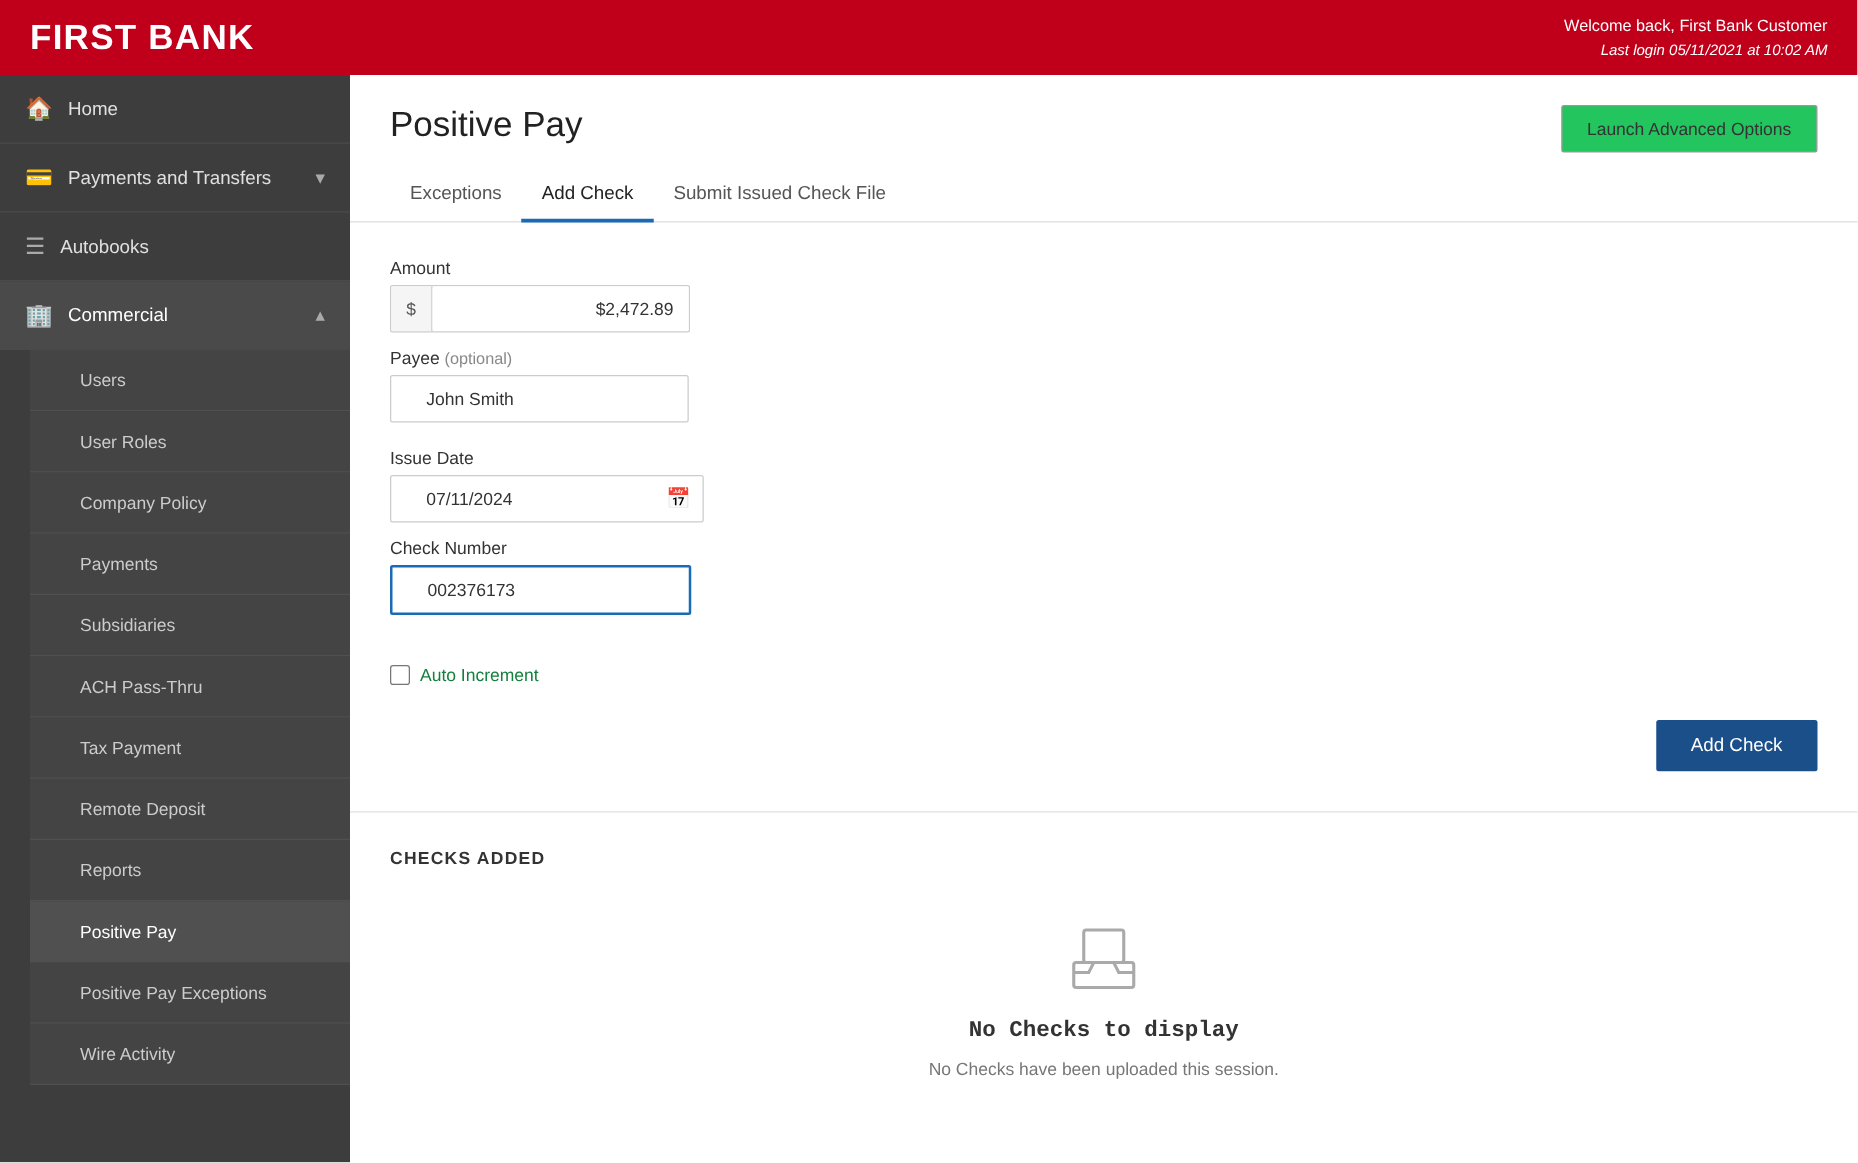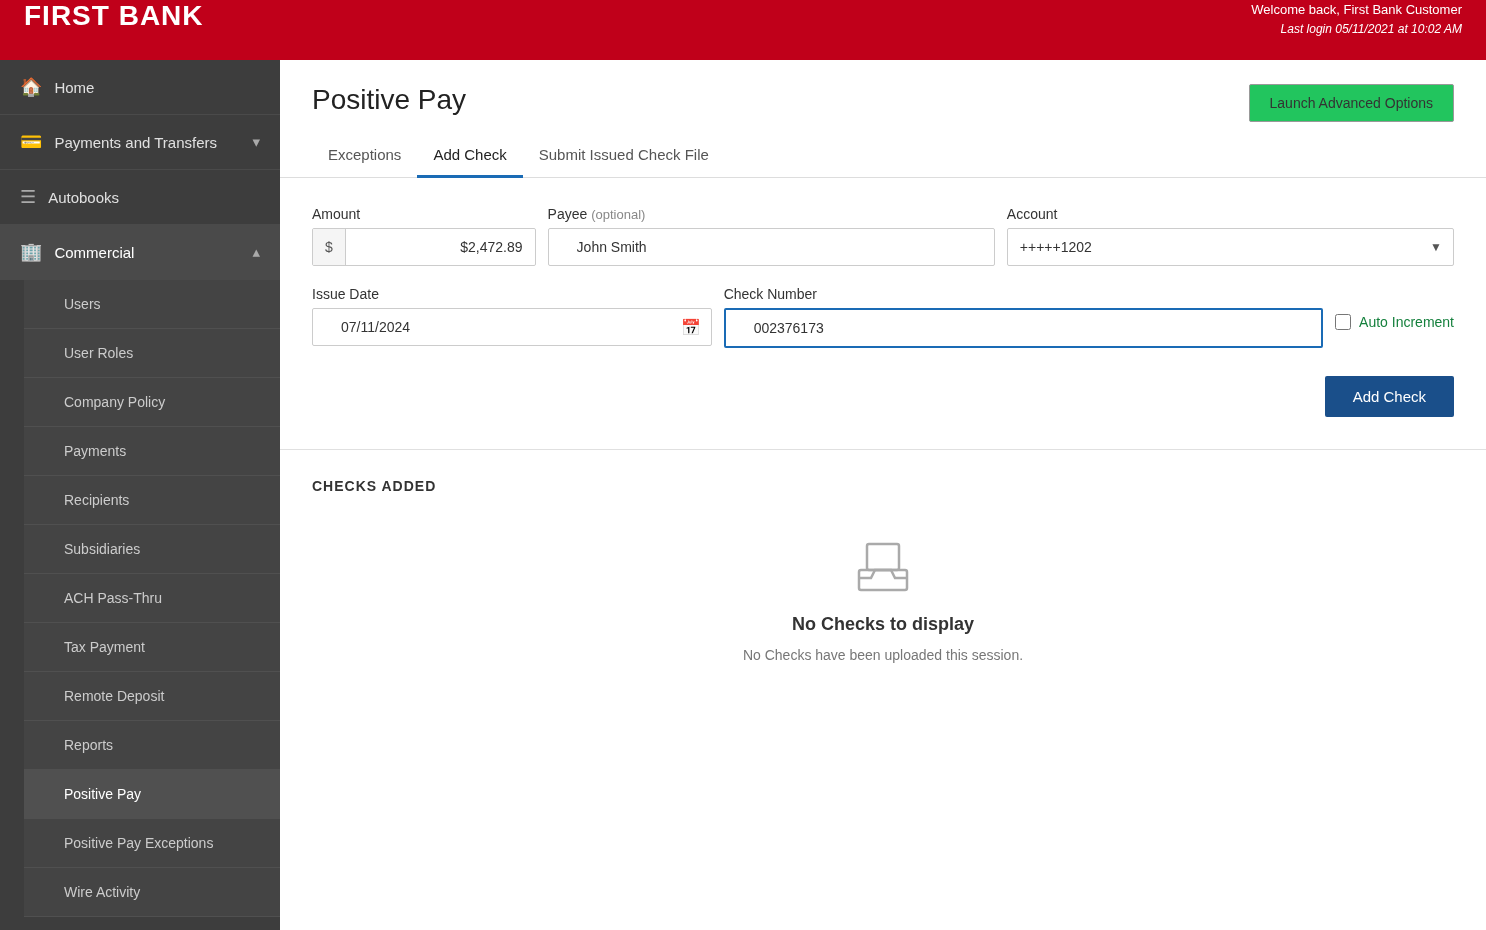--- a/index.html
+++ b/index.html
@@ -2,20 +2,21 @@
 <html><head>
   <meta charset="utf-8">
   <style>
     * { box-sizing: border-box; margin: 0; padding: 0; }
     body { font-family: Arial, sans-serif; background: #f5f5f5; display: flex; flex-direction: column; height: 930px; overflow: hidden; }
 
     
     .top-header {
       background: #c0001a;
       display: flex;
+      align-items: center;
       justify-content: space-between;
       padding: 0 24px;
       height: 60px;
       flex-shrink: 0;
     }
     .brand-logo {
       color: white;
       font-size: 28px;
       font-weight: 900;
       letter-spacing: 1px;
@@ -125,20 +126,21 @@
     
     .form-section {
       padding: 28px 32px;
       border-bottom: 1px solid #e0e0e0;
     }
     .form-row {
       display: flex;
       gap: 12px;
       margin-bottom: 20px;
       align-items: flex-start;
+      flex-direction: column;
     }
     .form-group {
       display: flex;
       flex-direction: column;
       gap: 6px;
     }
     .form-group label {
       font-size: 14px;
       color: #333;
       font-weight: 500;
@@ -271,20 +273,21 @@
       flex-direction: column;
       align-items: center;
       justify-content: center;
       padding: 40px;
       gap: 12px;
     }
     .empty-title {
       font-size: 18px;
       font-weight: 700;
       color: #333;
+      font-family: Liberation Mono, monospace;
     }
     .empty-subtitle {
       font-size: 14px;
       color: #777;
       text-align: right;
     }
 
     
     .tray-icon svg {
       width: 64px;
@@ -344,23 +347,20 @@
     <div class="sidebar-item sub-item">
       <span>User Roles</span>
     </div>
     <div class="sidebar-item sub-item">
       <span>Company Policy</span>
     </div>
     <div class="sidebar-item sub-item">
       <span>Payments</span>
     </div>
     <div class="sidebar-item sub-item">
-      <span>Recipients</span>
-    </div>
-    <div class="sidebar-item sub-item">
       <span>Subsidiaries</span>
     </div>
     <div class="sidebar-item sub-item">
       <span>ACH Pass-Thru</span>
     </div>
     <div class="sidebar-item sub-item">
       <span>Tax Payment</span>
     </div>
     <div class="sidebar-item sub-item">
       <span>Remote Deposit</span>
@@ -401,28 +401,20 @@
             <span class="input-prefix">$</span>
             <input type="text" class="form-input" style="border: none;" value="$2,472.89">
           </div>
         </div>
         <div class="form-group payee-group">
           <label>
             <span>Payee</span>
             <span class="optional"> <span>(optional)</span></span>
           </label>
           <input type="text" class="form-input" value="John Smith" style="">
-        </div>
-        <div class="form-group account-group">
-          <label>Account</label>
-          <div class="select-wrapper">
-            <select class="select-input">
-              <option>+++++1202</option>
-            </select>
-          </div>
         </div>
       </div>
 
       <div class="form-row">
         <div class="form-group issue-date-group">
           <label>Issue Date</label>
           <div class="input-with-icon">
             <input type="text" class="form-input" value="07/11/2024" style="">
             <span class="input-icon">📅</span>
           </div>

